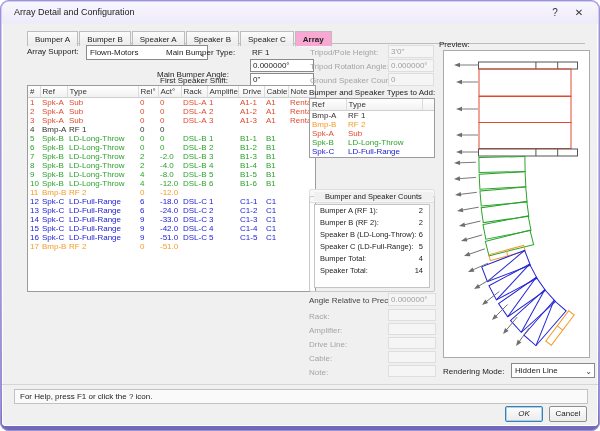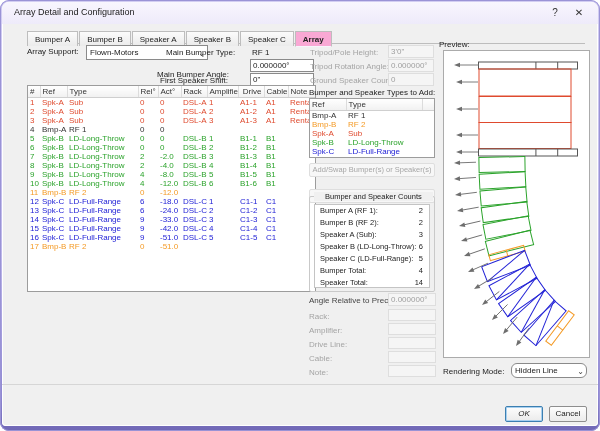--- a/index.html
+++ b/index.html
@@ -40,21 +40,21 @@
   #counts-group { position:absolute; left:307px; top:194px; width:126px; height:96px; border:1px solid #c9c9c9; border-radius:2px; }
   #counts-legend { position:absolute; left:4px; top:-5px; background:#f0f0f0; padding:0 11px; font-size:7.5px; color:#222; white-space:nowrap; }
   #counts-list { position:absolute; left:4px; top:7px; width:116px; height:84px; background:#fff; border:1px solid #c4c4c4; }
   .count-row { position:relative; height:12px; line-height:12px; font-size:7.5px; color:#222; padding:0 5px; }
   .count-row .cv { position:absolute; right:6px; top:0; }
 
   
   #preview-label { position:absolute; left:437px; top:38px; font-size:8px; color:#222; }
   #preview-box { position:absolute; left:441px; top:48px; width:147px; height:308px; background:#fff; border:1px solid #ababab; }
   #render-label { position:absolute; left:441px; top:365px; font-size:8px; color:#222; }
-  #render-combo { left:509px; top:361px; width:76px;border-radius:6px; }
+  #render-combo { left:509px; top:361px; width:84px; }
 
   
   #footer-sep { position:absolute; left:0; top:382px; width:596px; border-top:1px solid #d6d6d6; }
   #statusbar { position:absolute; left:12px; top:387px; width:574px; height:15px; background:#fafafa; border:1px solid #c2c2c2; font-size:8px; color:#222; line-height:13px; padding-left:5px; }
   .btn { position:absolute; top:404px; width:38px; height:16px; background:linear-gradient(#fdfdfd,#ebebeb); border:1px solid #8e8e8e; border-radius:2px; font-size:8px; text-align:center; line-height:14px; color:#222; }
   #ok-btn { left:503px; border-color:#3c7fb1; box-shadow:0 0 0 1px #a8d0ef inset;font-style:italic; }
   #cancel-btn { left:547px; }
 </style>
 </head>
 <body>
@@ -351,29 +351,27 @@
               <td></td>
             </tr>
             <tr class="c-blue">
               <td>Spk-C</td>
               <td>LD-Full-Range</td>
               <td></td>
             </tr>
           </tbody>
       </table>
     </div>
-    <div class="disabled-btn" style="top:161px">Add/Swap Bumper(s) or Speaker(s)</div>
     <div class="disabled-btn" style="top:187px">Delete Bumper(s) or Speaker(s)</div>
 
     <div id="counts-group">
       <div id="counts-legend">Bumper and Speaker Counts</div>
       <div id="counts-list">
           <div class="count-row"><span>Bumper A (RF 1):</span><span class="cv">2</span></div>
           <div class="count-row"><span>Bumper B (RF 2):</span><span class="cv">2</span></div>
-          <div class="count-row"><span>Speaker A (Sub):</span><span class="cv">3</span></div>
           <div class="count-row"><span>Speaker B (LD-Long-Throw):</span><span class="cv">6</span></div>
           <div class="count-row"><span>Speaker C (LD-Full-Range):</span><span class="cv">5</span></div>
           <div class="count-row"><span>Bumper Total:</span><span class="cv">4</span></div>
           <div class="count-row"><span>Speaker Total:</span><span class="cv">14</span></div>
         </div>
     </div>
 
     <div class="lbl" style="left:307px;top:294px;color:#444">Angle Relative to Preceding:</div>
     <input class="tbox disabled" disabled="" style="left: 386px; top: 291px; width: 48px;" value="0.000000°">
 
@@ -532,17 +530,18 @@
           </g>
         </svg>
     </div>
     <div id="render-label">Rendering Mode:</div>
     <div id="render-combo" class="combo">
       <span>Hidden Line</span>
       <span class="arrow">⌄</span>
     </div>
 
     <div id="footer-sep"></div>
+    <div id="statusbar">For Help, press F1 or click the ? icon.</div>
     <div id="ok-btn" class="btn">OK</div>
     <div id="cancel-btn" class="btn">Cancel</div>
 
   </div>
 </div>
 
 </body></html>

